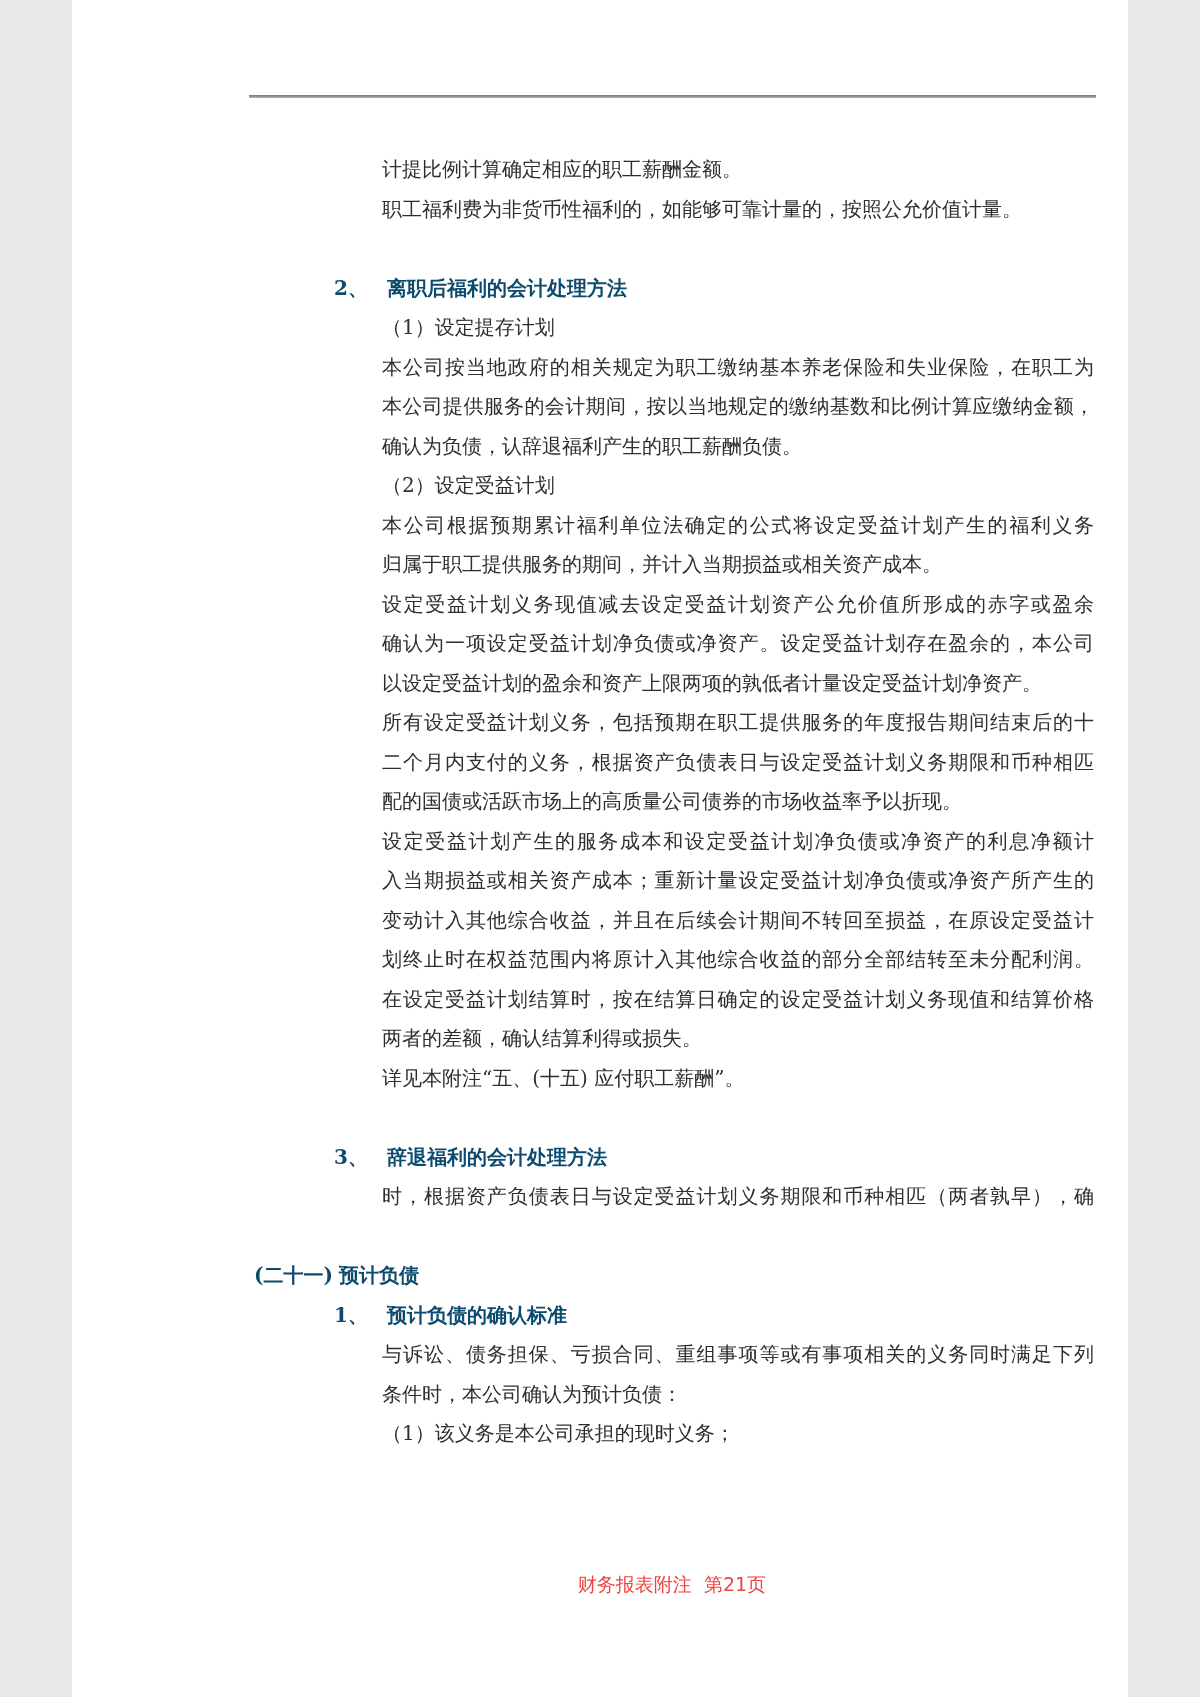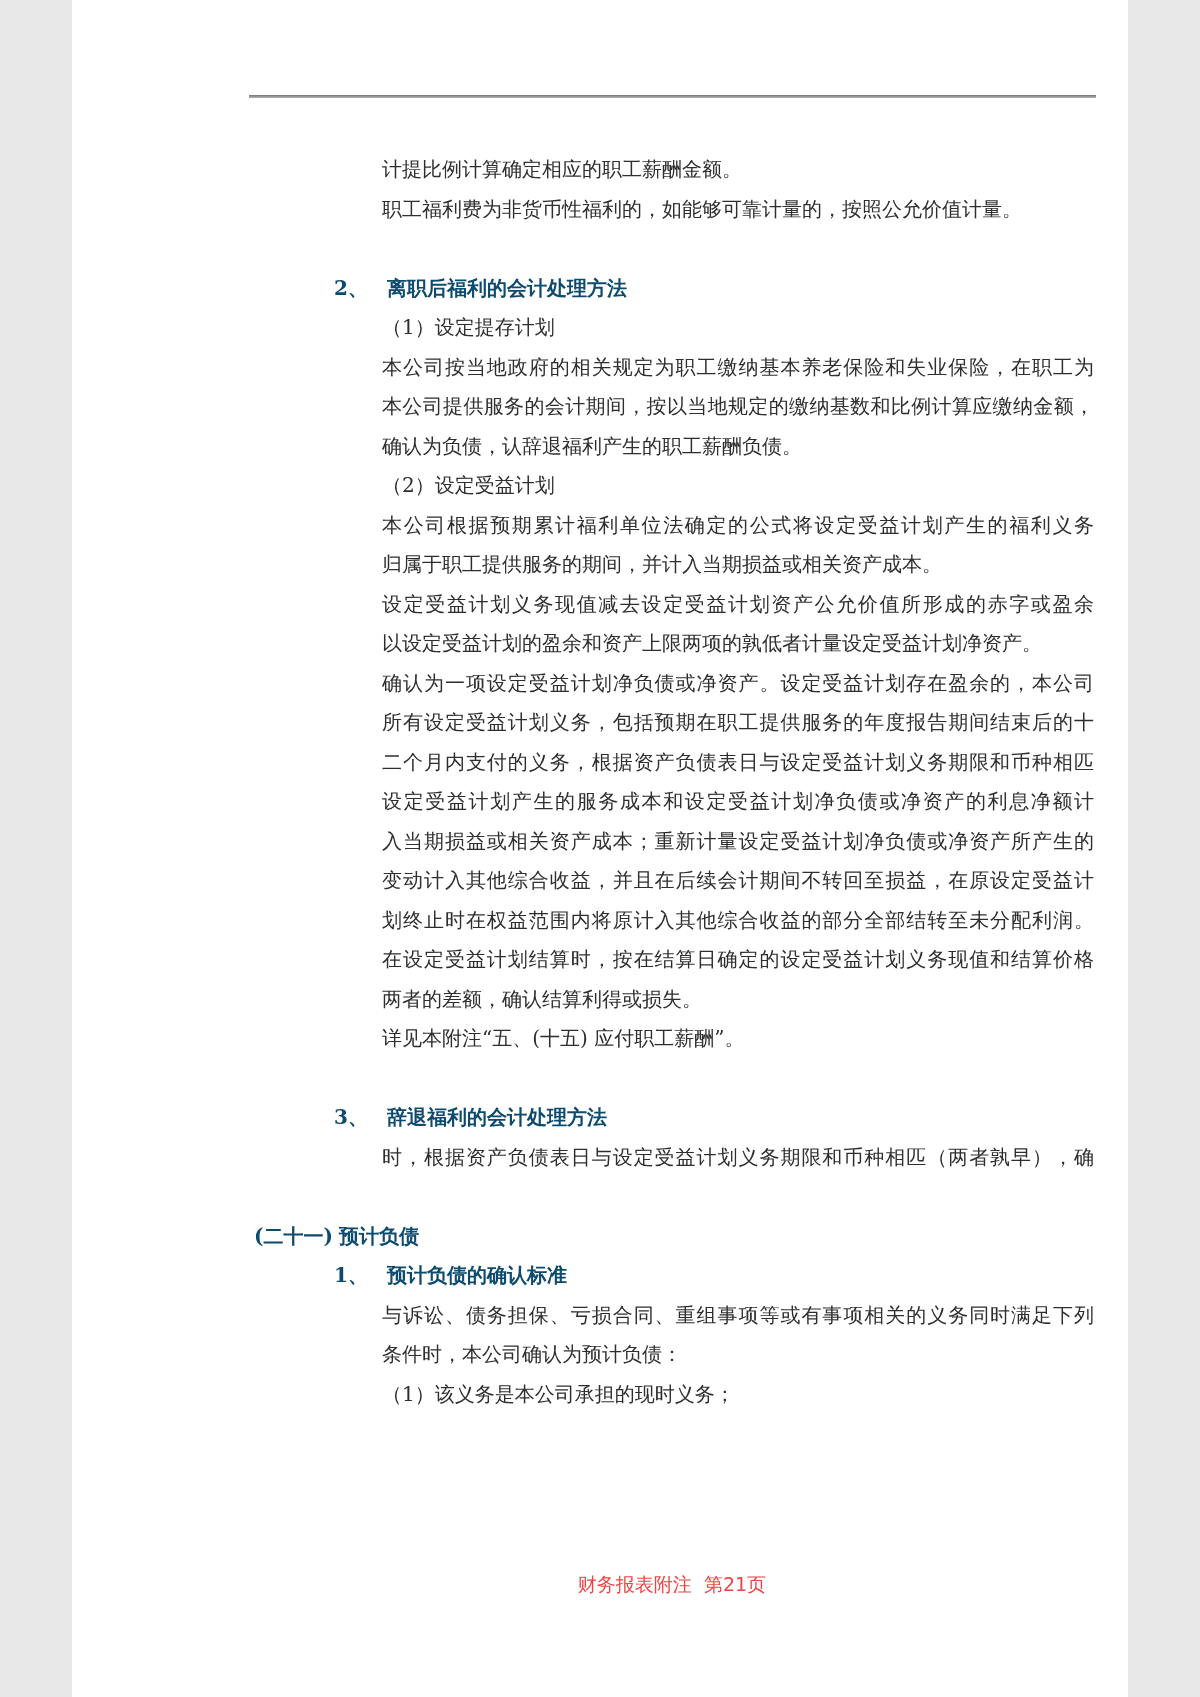--- a/index.html
+++ b/index.html
@@ -73,24 +73,25 @@
       <div class="line">职工福利费为非货币性福利的，如能够可靠计量的，按照公允价值计量。</div>
       <div class="h2 gap"><span class="num">2、</span><span class="txt">离职后福利的会计处理方法</span></div>
       <div class="line">（1）设定提存计划</div>
       <div class="line full">本公司按当地政府的相关规定为职工缴纳基本养老保险和失业保险，在职工为</div>
       <div class="line full">本公司提供服务的会计期间，按以当地规定的缴纳基数和比例计算应缴纳金额，</div>
       <div class="line">确认为负债，认辞退福利产生的职工薪酬负债。</div>
       <div class="line">（2）设定受益计划</div>
       <div class="line full">本公司根据预期累计福利单位法确定的公式将设定受益计划产生的福利义务</div>
       <div class="line">归属于职工提供服务的期间，并计入当期损益或相关资产成本。</div>
       <div class="line full">设定受益计划义务现值减去设定受益计划资产公允价值所形成的赤字或盈余</div>
+      <div class="line full">确认为一项设定受益计划净负债或净资产。设定受益计划存在盈余的，本公司</div>
       <div class="line">以设定受益计划的盈余和资产上限两项的孰低者计量设定受益计划净资产。</div>
-      <div class="line full">确认为一项设定受益计划净负债或净资产。设定受益计划存在盈余的，本公司</div>
       <div class="line full">所有设定受益计划义务，包括预期在职工提供服务的年度报告期间结束后的十</div>
       <div class="line full">二个月内支付的义务，根据资产负债表日与设定受益计划义务期限和币种相匹</div>
+      <div class="line">配的国债或活跃市场上的高质量公司债券的市场收益率予以折现。</div>
       <div class="line full">设定受益计划产生的服务成本和设定受益计划净负债或净资产的利息净额计</div>
       <div class="line full">入当期损益或相关资产成本；重新计量设定受益计划净负债或净资产所产生的</div>
       <div class="line full">变动计入其他综合收益，并且在后续会计期间不转回至损益，在原设定受益计</div>
       <div class="line full">划终止时在权益范围内将原计入其他综合收益的部分全部结转至未分配利润。</div>
       <div class="line full">在设定受益计划结算时，按在结算日确定的设定受益计划义务现值和结算价格</div>
       <div class="line">两者的差额，确认结算利得或损失。</div>
       <div class="line">详见本附注“五、(十五) 应付职工薪酬”。</div>
       <div class="h2 gap"><span class="num">3、</span><span class="txt">辞退福利的会计处理方法</span></div>
       <div class="line full">时，根据资产负债表日与设定受益计划义务期限和币种相匹（两者孰早），确</div>
       <div class="h1 gap"><span class="num">(二十一)</span><span class="txt">预计负债</span></div>

